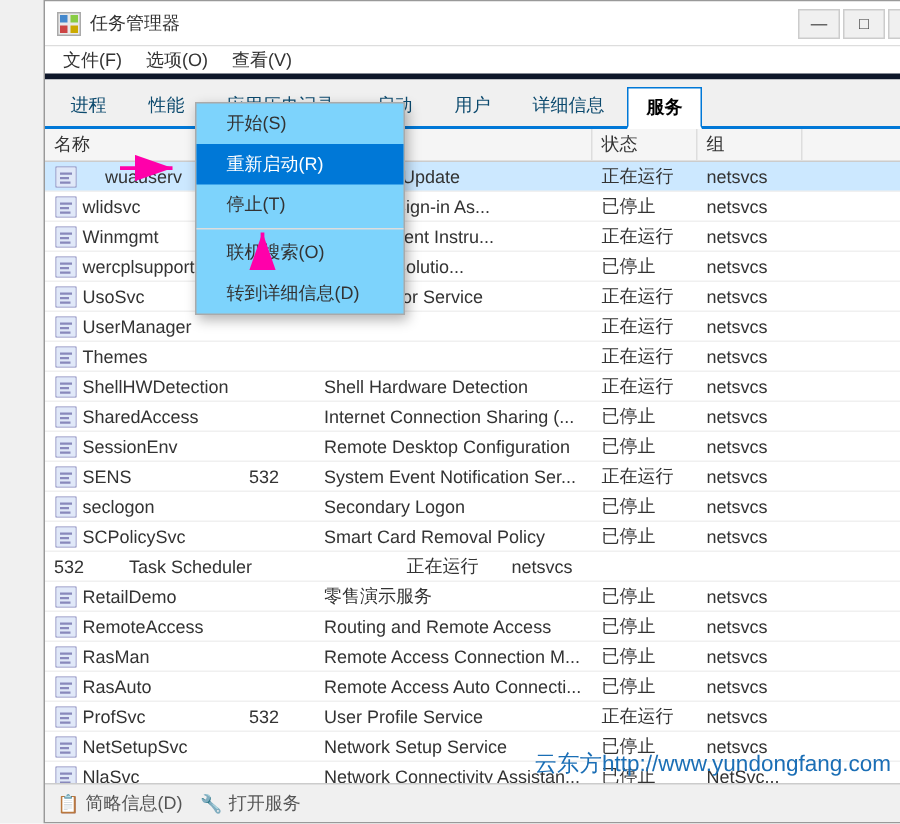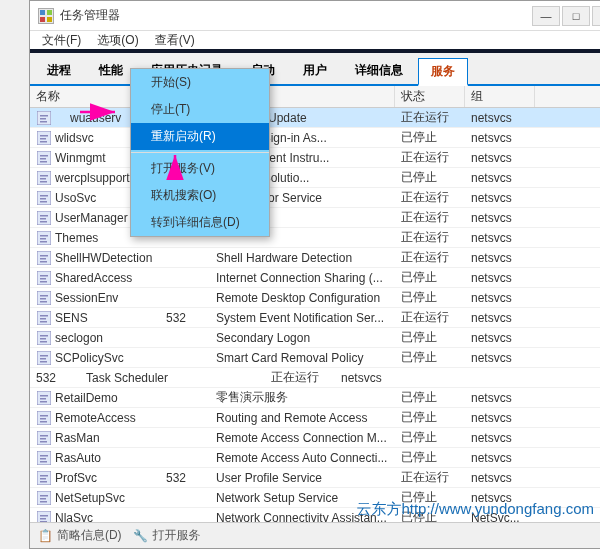--- a/index.html
+++ b/index.html
@@ -90,32 +90,31 @@
       display: flex;
       align-items: flex-end;
       background: #f0f0f0;
       border-bottom: 2px solid #0078d7;
       padding: 0 4px;
       padding-top: 4px;
     }
     .tab {
       padding: 4px 12px;
       font-size: 12px;
-      color: #000000;
+      color: #0c4a6e;
       cursor: pointer;
       background: #f0f0f0;
       border: 1px solid transparent;
       margin-right: 2px;
-      font-weight: bold;
     }
     .tab.active {
       background: #fff;
       border: 1px solid #0078d7;
       border-bottom: 2px solid #fff;
-      color: #c2410c;
+      color: #000000;
       font-weight: bold;
       margin-bottom: -2px;
     }
 
     
     .table-container {
       flex: 1;
       overflow: hidden;
       position: relative;
     }
@@ -682,24 +681,23 @@
     </div>
     <div class="status-item">
       <span>🔧</span>
       <span>打开服务</span>
     </div>
   </div>
 </div>
 
 <div class="context-menu" id="context-menu">
 <div class="ctx-item">开始(S)</div>
+    <div class="ctx-item highlighted">重新启动(R)</div>
     <div class="ctx-item">停止(T)</div>
-    <div class="ctx-item highlighted">重新启动(R)</div>
     <div class="ctx-separator"></div>
-    <div class="ctx-item">打开服务(V)</div>
     <div class="ctx-item">联机搜索(O)</div>
     <div class="ctx-item">转到详细信息(D)</div>
   </div>
 
 <svg class="pink-arrow-container" width="600" height="549">
 
   <defs>
     <marker id="arrowhead1" markerWidth="10" markerHeight="7" refX="10" refY="3.5" orient="auto">
       <polygon points="0 0, 10 3.5, 0 7" fill="#ff00aa"></polygon>
     </marker>

